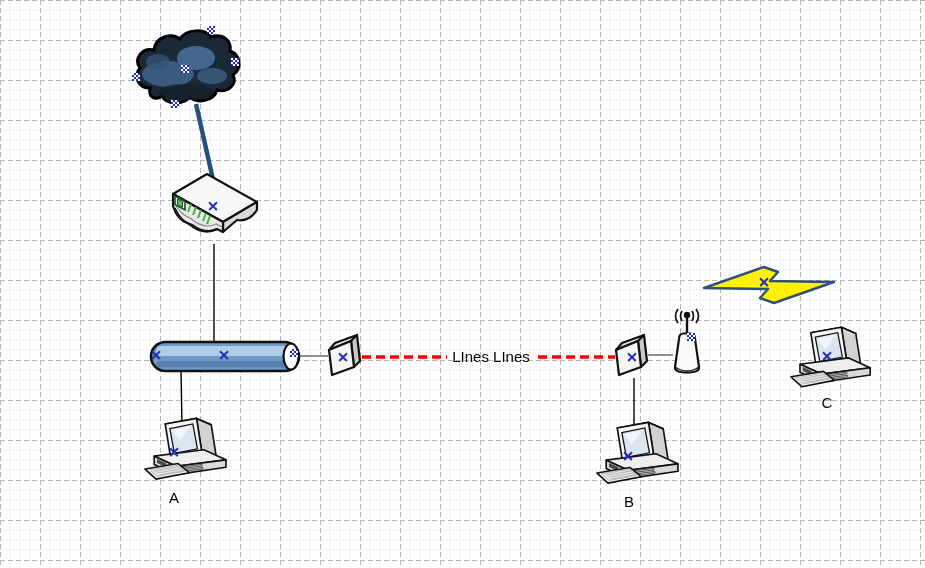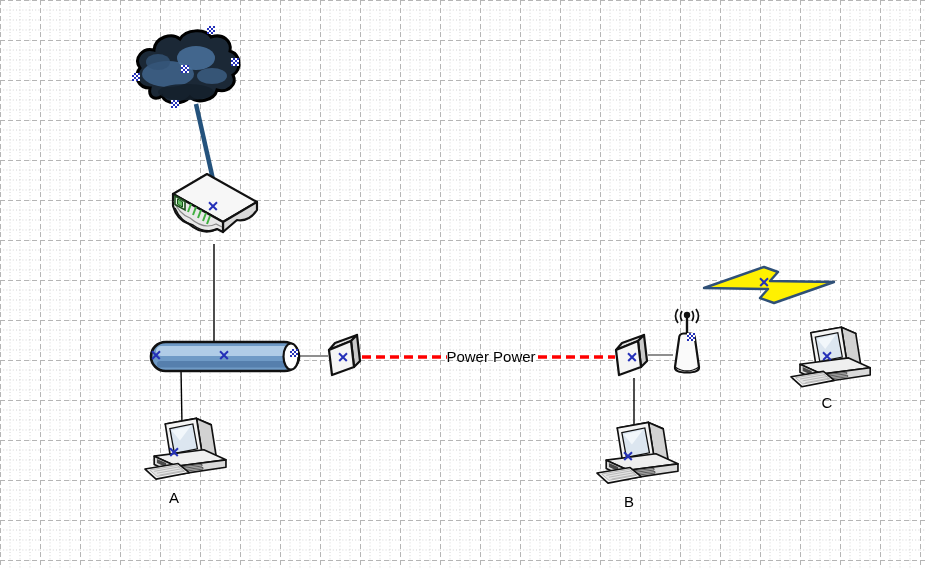--- a/index.html
+++ b/index.html
@@ -140,21 +140,21 @@
       <use href="#pc"></use>
     </g>
     <g transform="translate(597,416) scale(0.92)">
       <use href="#pc"></use>
     </g>
     <g transform="translate(791,321) scale(0.90)">
       <use href="#pc"></use>
     </g>
   </svg>
 
-  <div class="lbl" style="left:443px;top:349px;width:96px;">Power Power</div>
+  <div class="lbl" style="left:443px;top:349px;width:96px;">LInes LInes</div>
   <div class="lbl" style="left:165px;top:490px;width:18px;">A</div>
   <div class="lbl" style="left:620px;top:494px;width:18px;">B</div>
   <div class="lbl" style="left:818px;top:395px;width:18px;">C</div>
 
   <span class="xmark" style="left:208px;top:201px;"></span>
   <span class="xmark" style="left:151px;top:350px;"></span>
   <span class="xmark" style="left:219px;top:350px;"></span>
   <span class="xmark" style="left:338px;top:352px;"></span>
   <span class="xmark" style="left:627px;top:352px;"></span>
   <span class="xmark" style="left:759px;top:277px;"></span>

